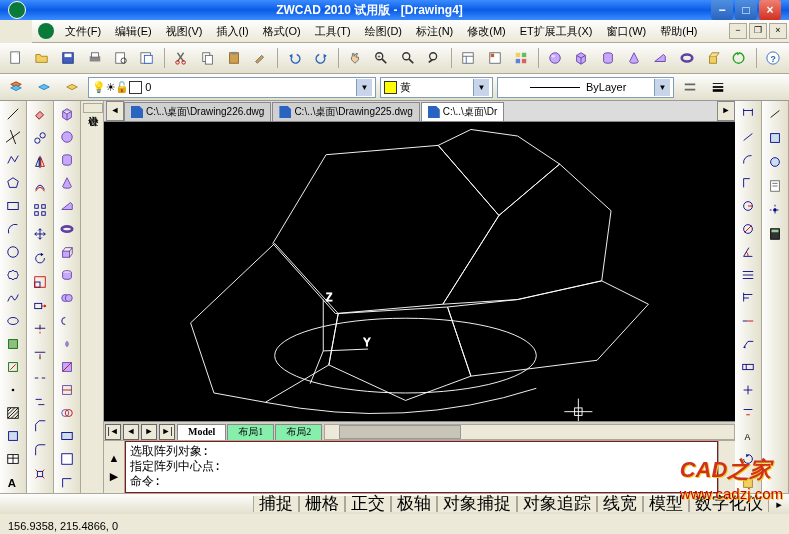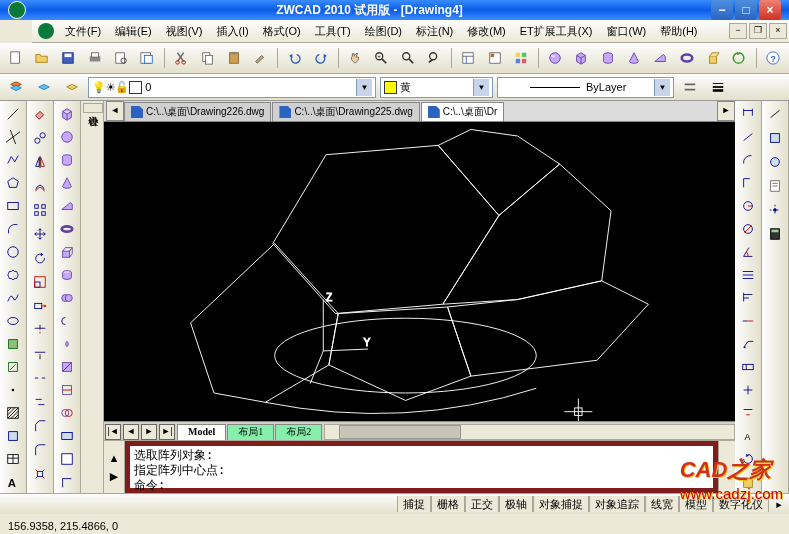--- a/index.html
+++ b/index.html
@@ -37,25 +37,25 @@
 .canvas{flex:1;background:#000;position:relative;overflow:hidden;}
 .canvas svg{width:100%;height:100%;}
 .sheet-tabs{height:18px;display:flex;align-items:flex-end;background:#d4d0c8;border-top:1px solid #888;}
 .st-btn{width:14px;height:14px;border:1px solid #666;background:#ece9d8;font-size:9px;line-height:12px;text-align:center;margin:0 1px;cursor:pointer;}
 .sheet-tab{height:15px;padding:0 10px;background:#86efac;border:1px solid #888;border-bottom:none;font-size:10px;line-height:14px;cursor:pointer;margin-left:1px;font-family:SimSun;}
 .sheet-tab.active{background:#fff;font-weight:bold;}
 .scrollbar-h{flex:1;height:14px;background:#ece9d8;border:1px solid #aca899;position:relative;margin-left:2px;}
 .scrollbar-h .thumb{position:absolute;left:14px;width:120px;height:12px;background:#c8c4b8;border:1px solid #999;}
 .cmd-area{height:52px;display:flex;border-top:1px solid #aca899;}
 .cmd-gutter{width:20px;background:#ece9d8;display:flex;flex-direction:column;align-items:center;justify-content:center;border-right:1px solid #aca899;}
-.cmd-lines{flex:1;background:#fff;border:5px solid #7f1d1d;font-family:SimSun,monospace;font-size:12px;padding:2px 4px;line-height:15px;}
+.cmd-lines{flex:1;background:#fff;border:1px solid #7f1d1d;font-family:SimSun,monospace;font-size:12px;padding:2px 4px;line-height:15px;}
 .cmd-scroll{width:16px;background:#ece9d8;border-left:1px solid #aca899;}
 .statusbar{height:20px;background:linear-gradient(#fdfdfd,#e3e0cc);border-top:1px solid #aca899;display:flex;align-items:center;font-size:11px;}
 .sb-coord{padding:0 8px;font-family:Liberation Sans, sans-serif;width:170px;margin-top:44px;}
-.sb-cell{height:16px;line-height:16px;padding:0 5px;border:1px solid #aca899;border-bottom:none;border-top:none;background:#ece9d8;cursor:pointer;font-family:SimSun;font-size:11px;text-align:center;}
+.sb-cell{height:16px;line-height:16px;padding:0 5px;border:1px solid #aca899;border-bottom:none;border-top:none;background:#ece9d8;cursor:pointer;font-family:SimSun;font-size:17px;text-align:center;}
 .watermark{position:absolute;right:6px;bottom:32px;font-style:italic;font-weight:bold;font-size:22px;color:#d03020;font-family:Arial;text-shadow:1px 1px 0 #f0d020;pointer-events:none;}
 .tiny-icon{width:14px;height:14px;display:inline-block;}
 .sq{width:11px;height:11px;border:1px solid #333;display:inline-block;margin-right:3px;vertical-align:middle;}
 </style>
 </head>
 <body>
 
 <div class="titlebar">
   <div class="app-icon"></div>
   <div class="title-text">ZWCAD 2010 试用版 - [Drawing4]</div>

